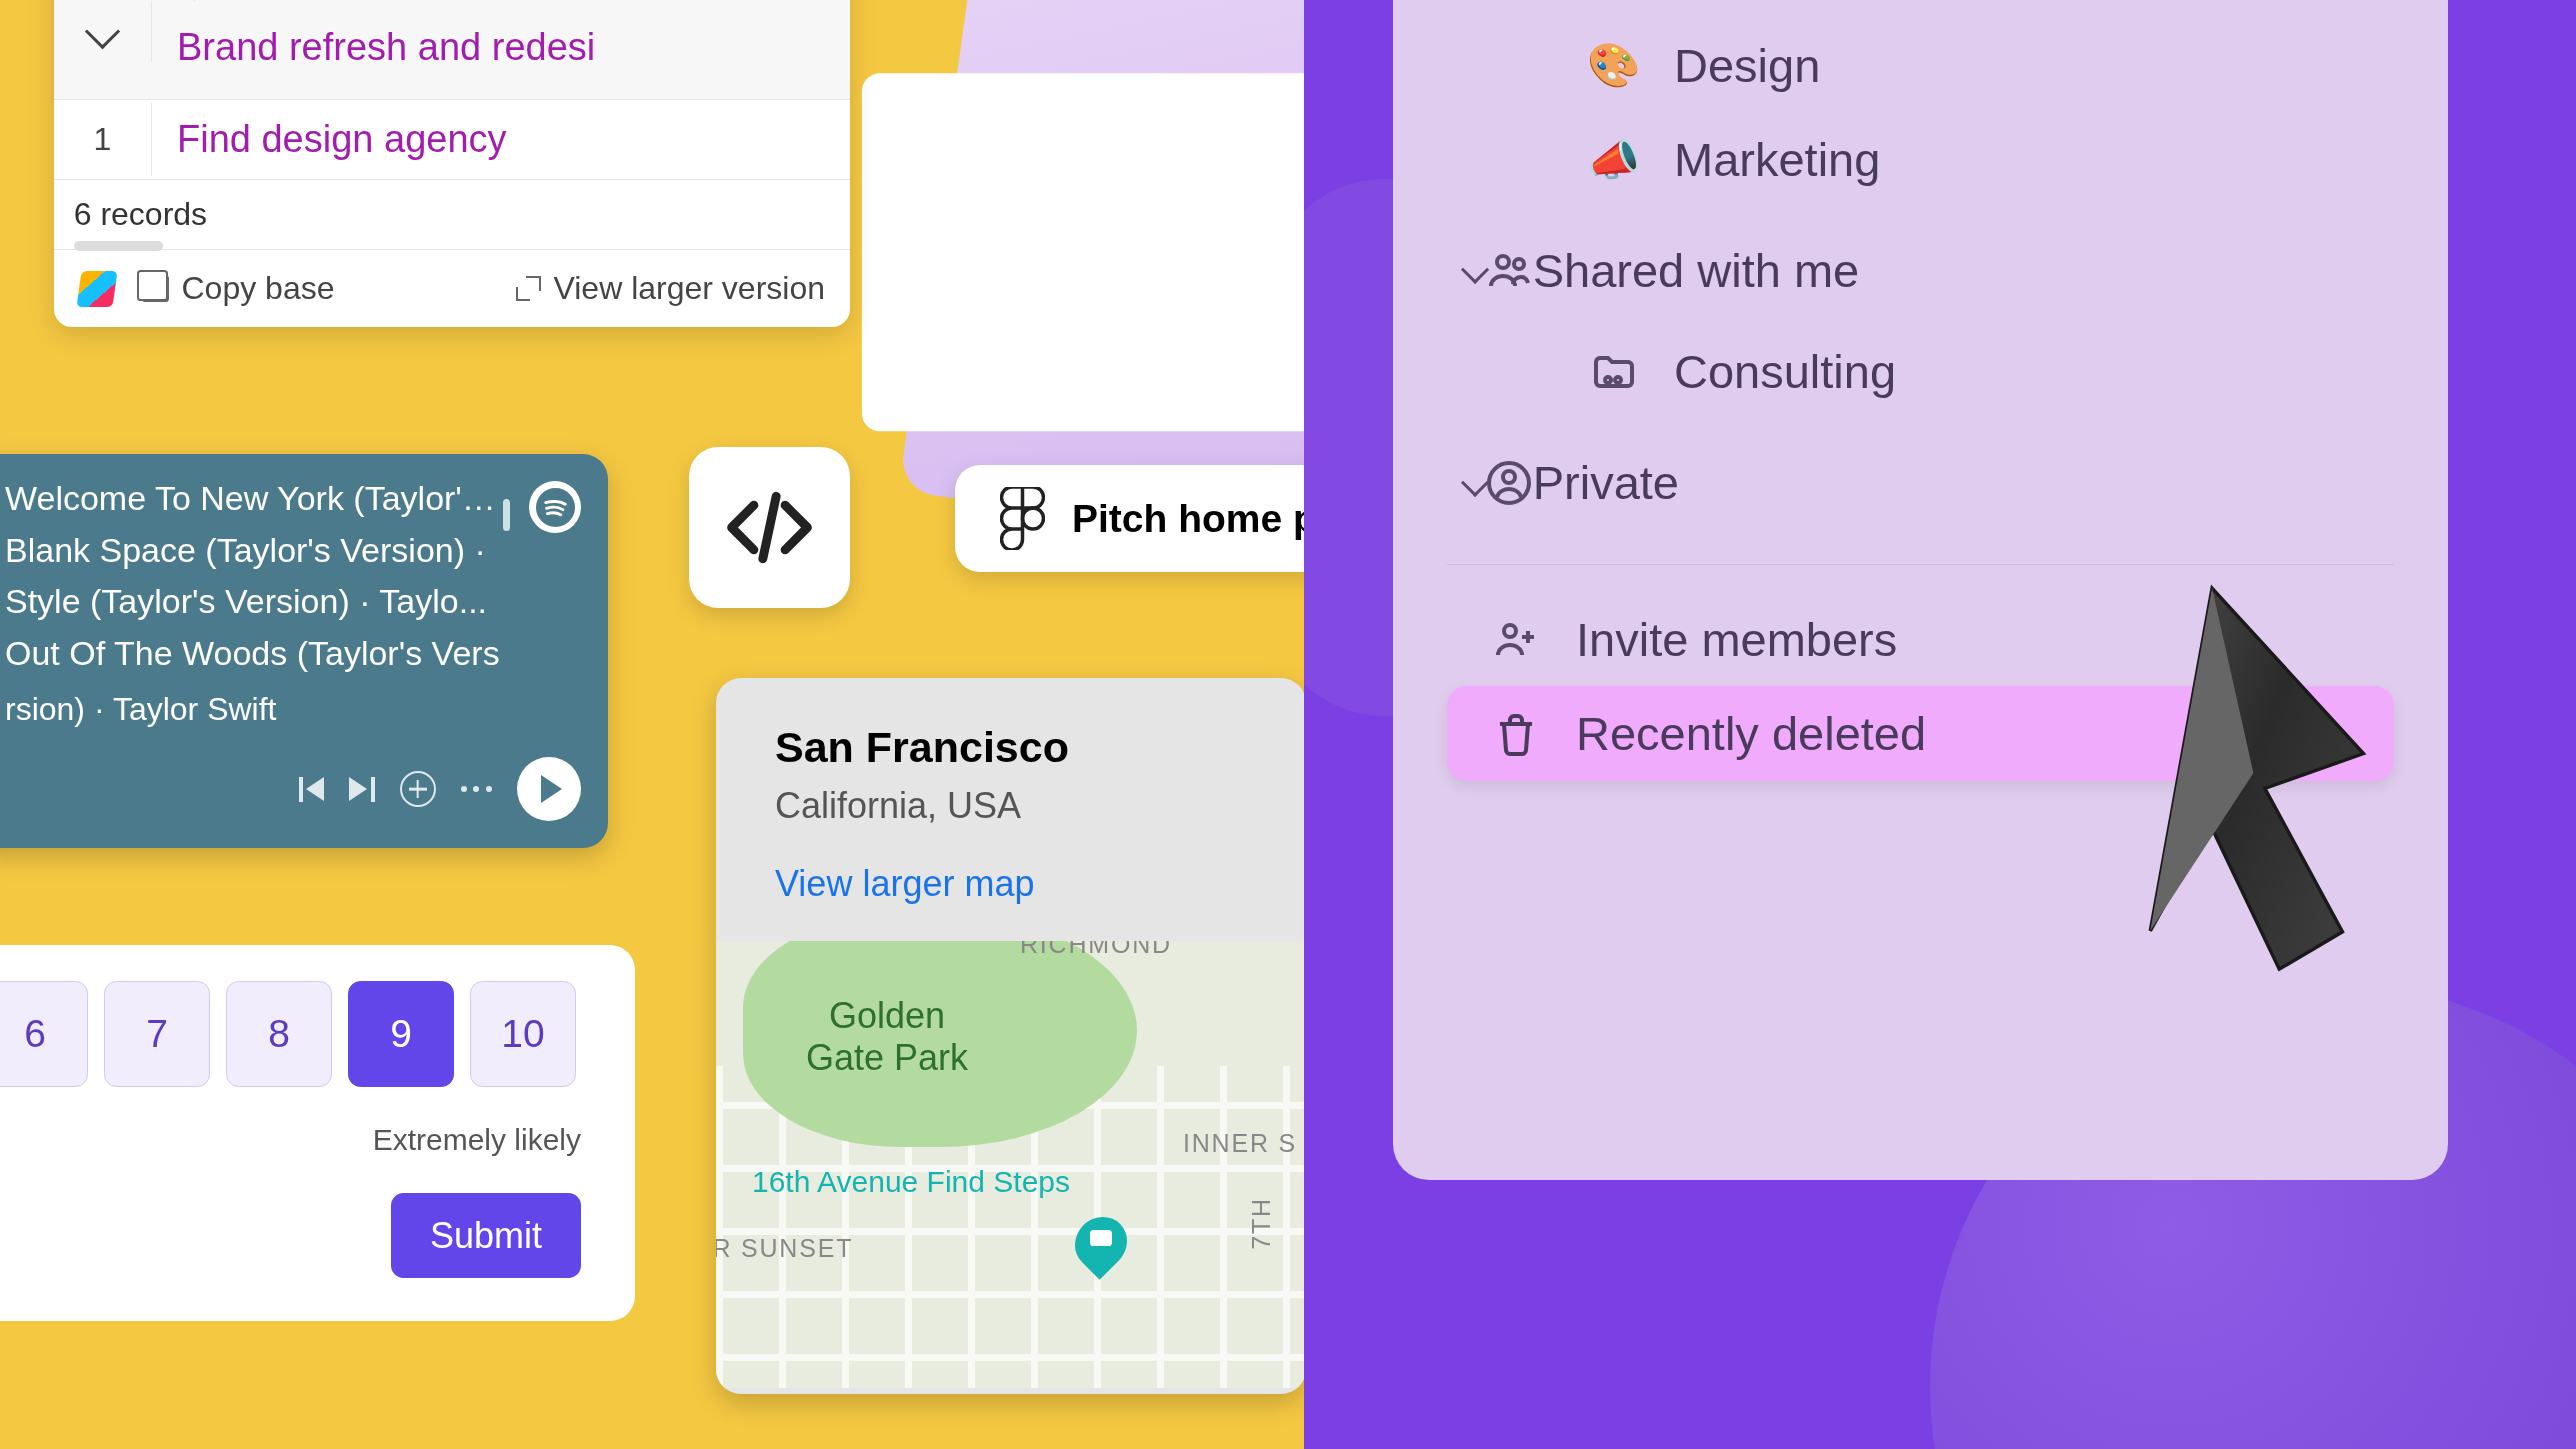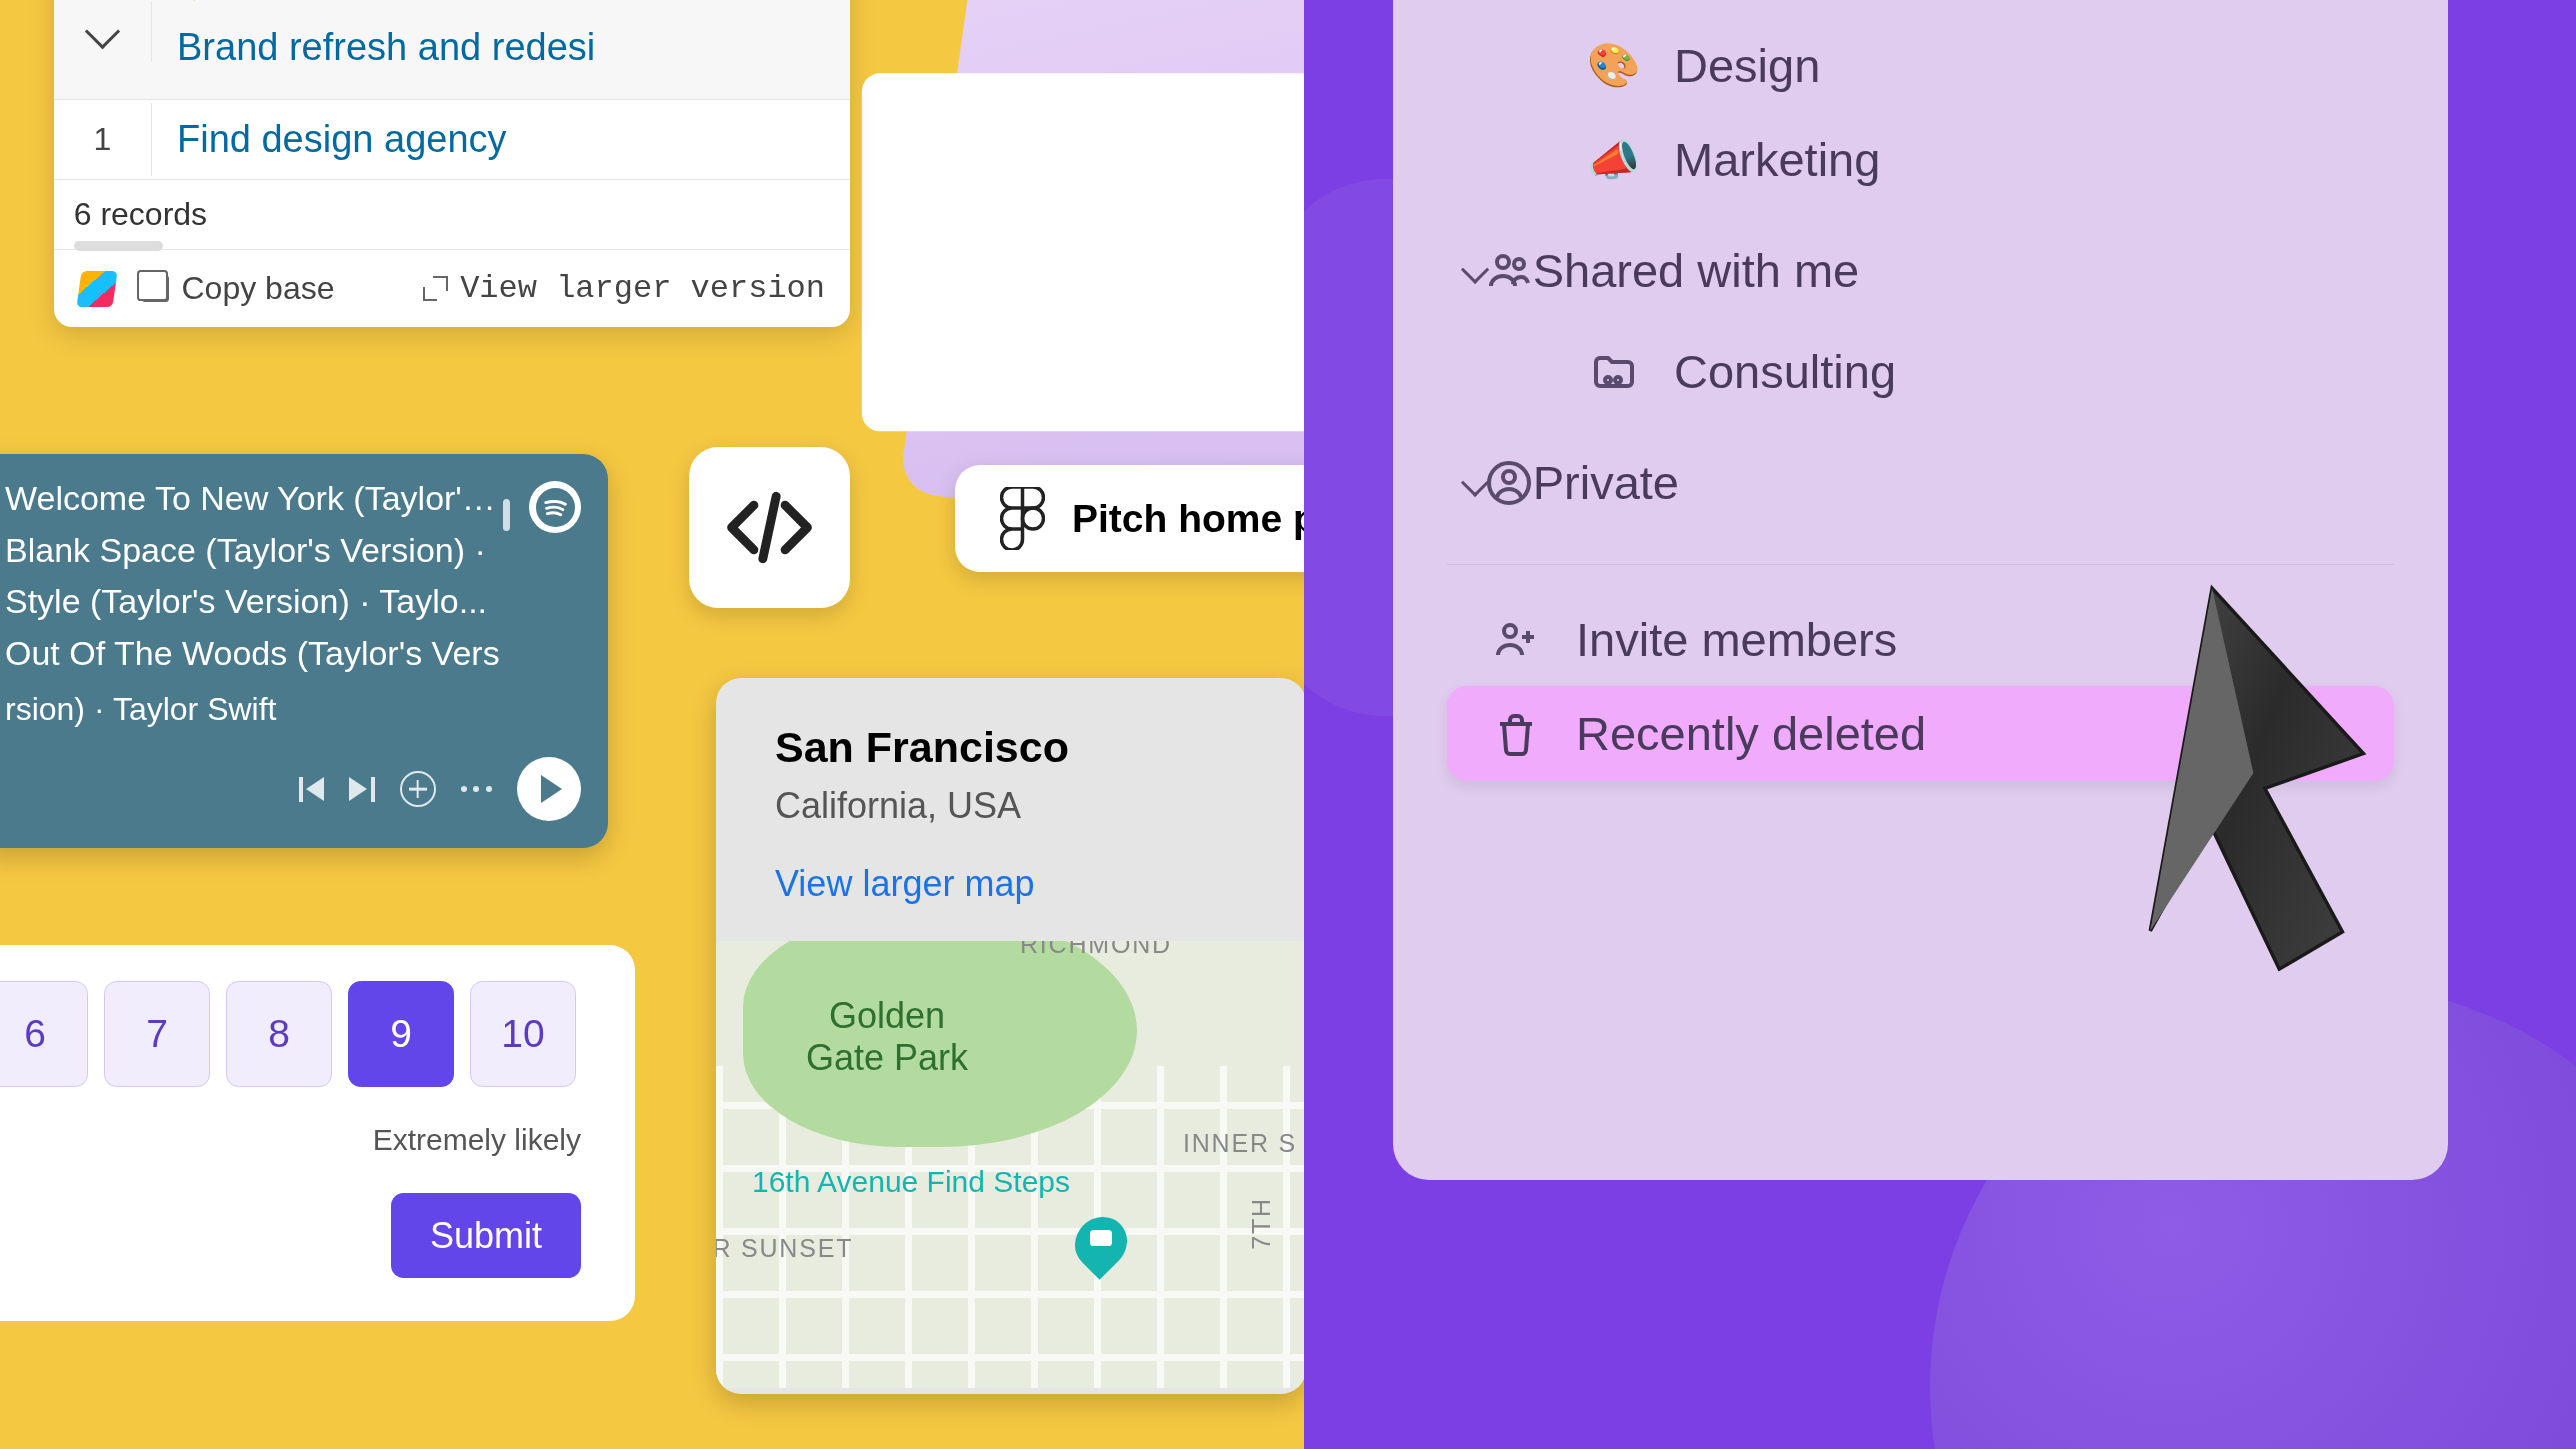--- a/index.html
+++ b/index.html
@@ -47,21 +47,21 @@
   font-size: 32px; color: #444;
   padding: 18px 0;
   border-right: 0.9px solid #e6e6e6;
   display: flex; align-items: center; justify-content: center;
   gap: 12.5px;
 }
 .cell-main {
   flex: 1;
   padding: 18px 25px;
   font-size: 38px;
-  color: #0369a1;
+  color: #a21caf;
   white-space: nowrap;
   overflow: hidden;
 }
 .projects-label {
   font-size: 21.5px; letter-spacing: 3.6px; color: #888;
   padding-left: 25px;
   display: flex; align-items: center; gap: 9px;
 }
 .records-row {
   padding: 16px 19.7px;
@@ -483,21 +483,21 @@
     <div class="records-row" style="position:relative;">
       <span>6 records</span>
       <span class="scrollbar-stub" style="top:auto;bottom:-1.8px;"></span>
     </div>
     <div class="airtable-footer">
       <div class="airtable-logo"></div>
       <div class="footer-action">
         <span class="copy-icon"></span>
         <span>Copy base</span>
       </div>
-      <div class="footer-action" style="margin-left:auto;font-family:Liberation Mono, monospace;">
+      <div class="footer-action" style="margin-left:auto;">
         <span class="expand-icon"></span>
         <span>View larger version</span>
       </div>
     </div>
   </div>
 
   <div class="spotify-card">
     <div class="track-bar"></div>
     <div class="spotify-logo">
       <svg viewBox="0 0 24 24">

